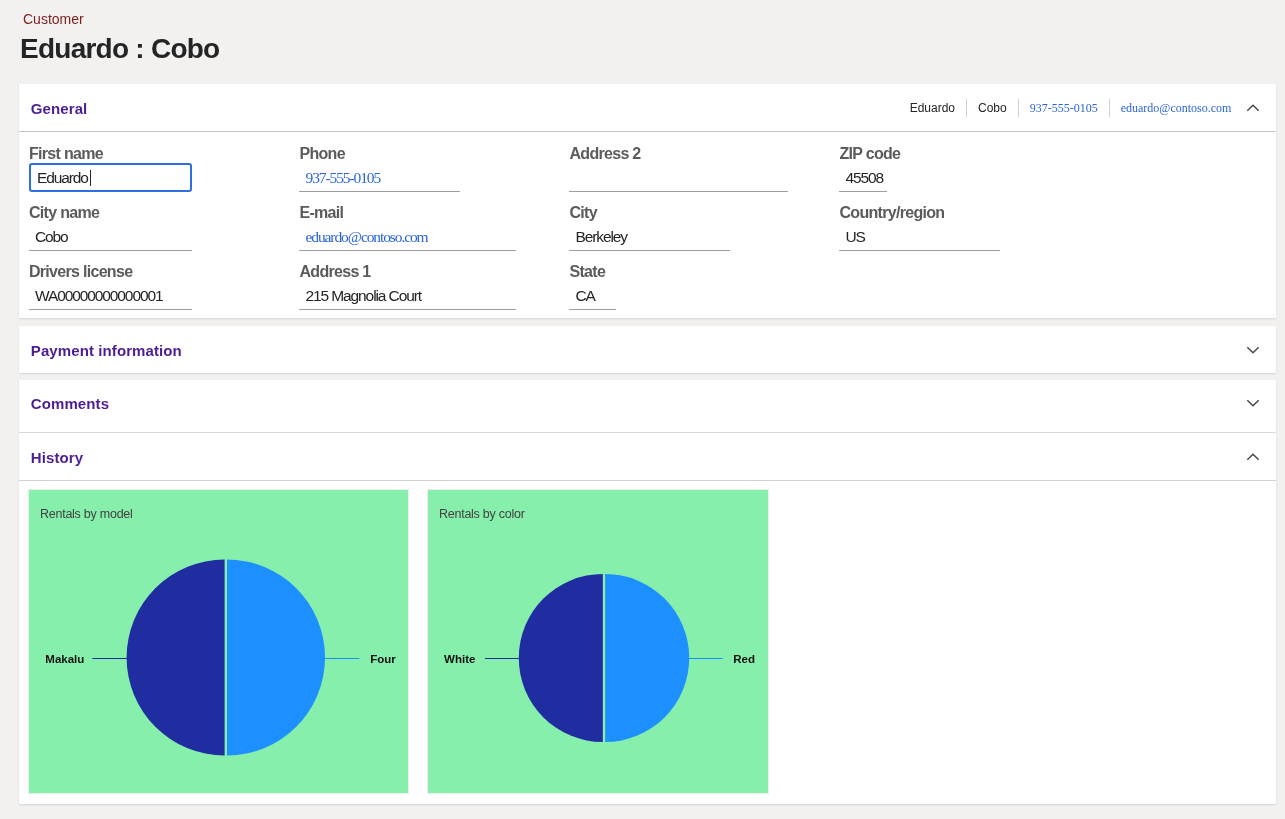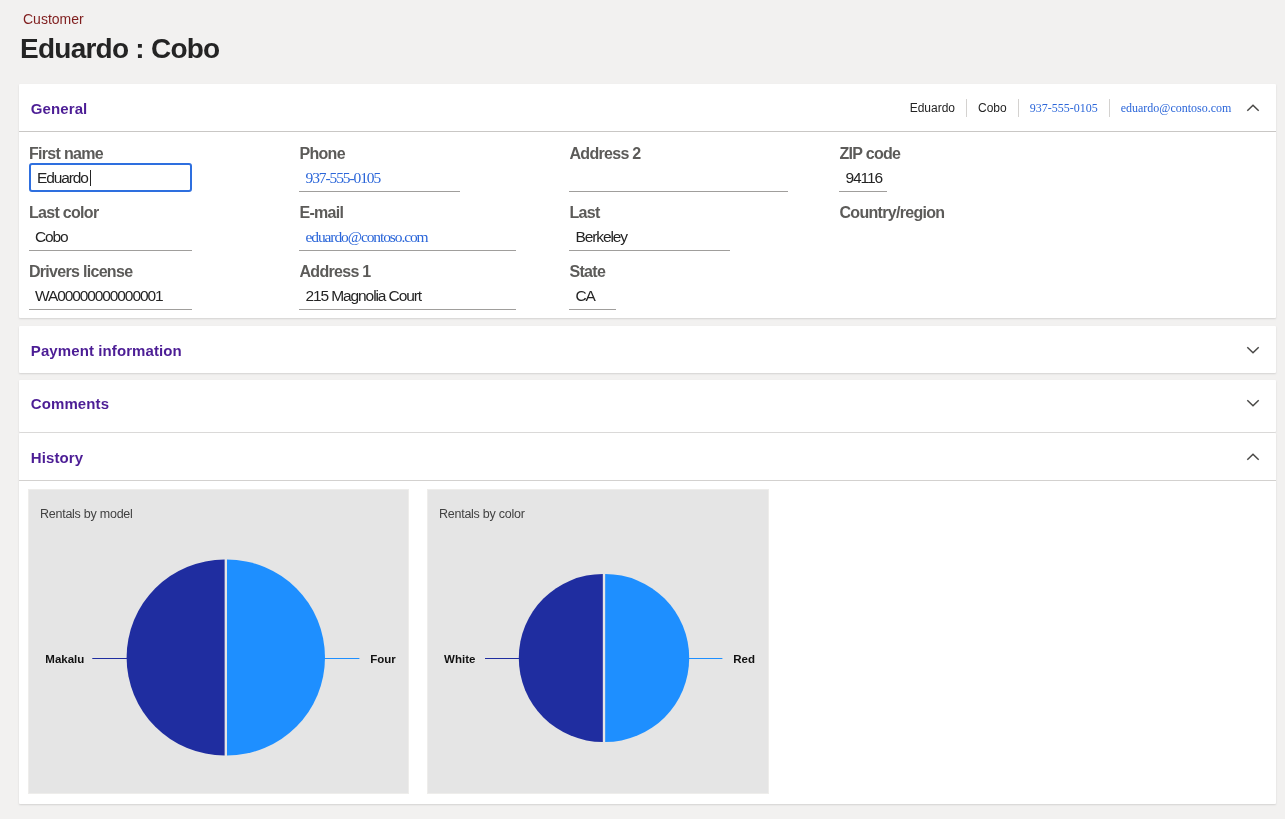--- a/index.html
+++ b/index.html
@@ -8,21 +8,21 @@
   .abs { position:absolute; }
   .card { position:absolute; left:18.8px; width:1257.6px; background:#fff; box-shadow:0 1px 2px rgba(0,0,0,0.13); border-radius:1px; }
   .cardhead { position:relative; height:48px; }
   .sectitle { position:absolute; left:12px; top:50%; transform:translateY(-50%); font-size:15px; font-weight:700; color:#4c1d95; letter-spacing:0.1px; }
   .chev { position:absolute; right:9px; top:50%; transform:translateY(-50%); width:28px; height:28px; display:flex; align-items:center; justify-content:center; }
   .field { position:absolute; }
   .flabel { position:absolute; left:0; top:1.8px; font-size:16px; font-weight:700; color:#5c5b59; line-height:15px; letter-spacing:-0.7px; white-space:nowrap; }
   .fval { position:absolute; left:0; top:19.5px; width:100%; height:28px; line-height:27px; padding-left:6px; border-bottom:1px solid #a09e9c; font-size:15.5px; letter-spacing:-1.1px; color:#242424; white-space:nowrap; overflow:hidden; }
   .blue { color:#2b66d9;font-family:Liberation Serif, serif; }
   .sep { width:1px; height:18px; background:#d4d2d0; margin:0 11px; }
-  .chartbox { position:absolute; top:56px; height:305px; border:1px solid #eeedeb; background:#e5e5e5; }
+  .chartbox { position:absolute; top:56px; height:305px; border:1px solid #eeedeb; background:#86efac; }
   .charttitle { position:absolute; left:11px; top:17px; font-size:12.5px; letter-spacing:-0.25px; color:#424242; }
 </style>
 </head>
 <body>
 
 <div class="abs" style="left:23px; top:10.5px; font-size:14px; color:#7f1d1d;">Customer</div>
 <div class="abs" style="left:20px; top:33px; font-size:28px; font-weight:700; color:#242424; letter-spacing:-0.75px;">Eduardo&nbsp;:&nbsp;Cobo</div>
 
 <div class="card" style="top:84px; height:234px;">
   <div class="cardhead" style="border-bottom:1px solid #c9c7c5;">
@@ -50,37 +50,38 @@
   <div class="field" style="left:280.7px; top:60px; width:161px; height:50px;">
     <div class="flabel">Phone</div>
     <div class="fval blue">937-555-0105</div>
   </div>
   <div class="field" style="left:550.7px; top:60px; width:219px; height:50px;">
     <div class="flabel">Address 2</div>
     <div class="fval">&nbsp;</div>
   </div>
   <div class="field" style="left:820.7px; top:60px; width:48px; height:50px;">
     <div class="flabel">ZIP code</div>
-    <div class="fval">94116</div>
+    <div class="fval">45508</div>
   </div>
 
   <div class="field" style="left:10.2px; top:119.3px; width:163px; height:50px;">
-    <div class="flabel">Last color</div>
+    <div class="flabel">City name</div>
     <div class="fval">Cobo</div>
   </div>
   <div class="field" style="left:280.7px; top:119.3px; width:217px; height:50px;">
     <div class="flabel">E-mail</div>
     <div class="fval blue">eduardo@contoso.com</div>
   </div>
   <div class="field" style="left:550.7px; top:119.3px; width:161px; height:50px;">
-    <div class="flabel">Last</div>
+    <div class="flabel">City</div>
     <div class="fval">Berkeley</div>
   </div>
   <div class="field" style="left:820.7px; top:119.3px; width:161px; height:50px;">
     <div class="flabel">Country/region</div>
+    <div class="fval">US</div>
   </div>
 
   <div class="field" style="left:10.2px; top:178.6px; width:163px; height:50px;">
     <div class="flabel">Drivers license</div>
     <div class="fval">WA00000000000001</div>
   </div>
   <div class="field" style="left:280.7px; top:178.6px; width:217px; height:50px;">
     <div class="flabel">Address 1</div>
     <div class="fval">215 Magnolia Court</div>
   </div>

